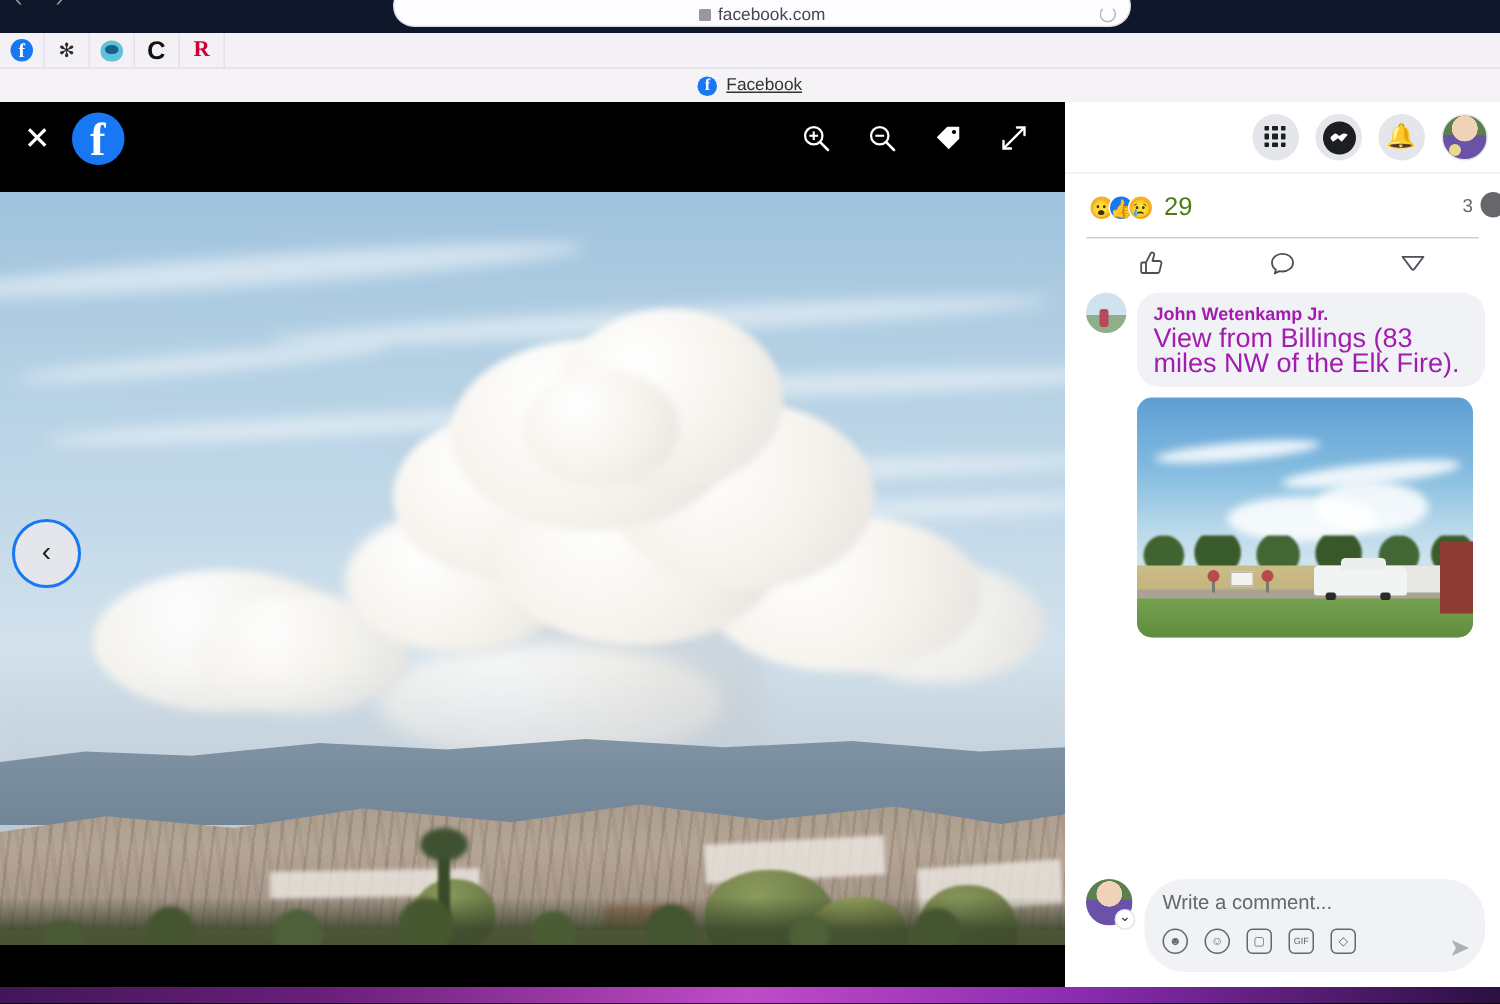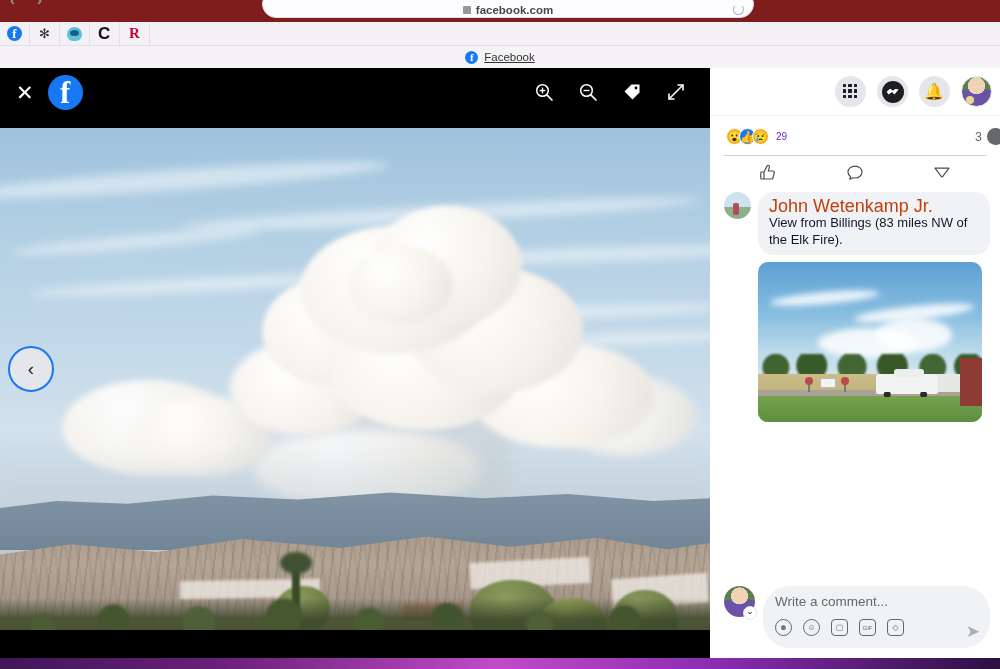--- a/index.html
+++ b/index.html
@@ -19,21 +19,21 @@
 
   
   .browser {
     position: absolute; left: 0; top: 0; width: 1000px; height: 658px;
     background: #f6f3f7; overflow: hidden;
   }
 
   
   .chrome-toolbar {
     position: relative; height: 22px; width: 100%;
-    background: #7f1d1d; overflow: hidden; font-weight: bold;
+    background: #0f172a; overflow: hidden;
   }
   .nav-arrows {
     position: absolute; left: 10px; top: -8px;
     display: flex; gap: 22px; align-items: center;
     color: #9a95a0; font-size: 15px;
   }
   .nav-arrows span { line-height: 1; }
   .urlbar {
     position: absolute; left: 262px; top: -10px;
     width: 492px; height: 28px;
@@ -361,21 +361,21 @@
   .react-emojis { display: flex; align-items: center; }
   .react-emojis span {
     width: 17px; height: 17px; border-radius: 50%;
     font-size: 12px; line-height: 17px; text-align: center;
     margin-right: -4px; border: 1.5px solid #fff;
   }
   .re-wow { background: #f7b125; }
   .re-like { background: #1877f2; color: #fff; font-size: 9px; }
   .re-sad { background: #f7b125; }
   .react-count {
-    font-size: 10px; color: #6d28d9; margin-left: 11px;
+    font-size: 17px; color: #4d7c0f; margin-left: 11px;
   }
   .comment-count {
     position: absolute; right: -4px; top: 12px;
     font-size: 12.5px; color: #65676b;
     display: flex; align-items: center; gap: 5px;
   }
   .cc-bubble {
     width: 17px; height: 17px; border-radius: 50%; background: #65676b;
   }
   .action-bar {
@@ -403,23 +403,23 @@
   .av-john::after {
     content: ""; position: absolute; left: 9px; top: 11px;
     width: 6px; height: 12px; background: #b8485a; border-radius: 2px;
   }
   .cmt-body { flex: 1; min-width: 0; }
   .cmt-bubble {
     background: #f0f2f5; border-radius: 15px;
     padding: 6px 11px 7px 11px; display: inline-block; max-width: 100%;
   }
   .cmt-name {
-    font-size: 18px; font-weight: normal; color: #c2410c; line-height: 16px;
-  }
-  .cmt-text { font-size: 13px; color: #0f172a; line-height: 17px; }
+    font-size: 12px; font-weight: bold; color: #a21caf; line-height: 16px;
+  }
+  .cmt-text { font-size: 18px; color: #a21caf; line-height: 17px; }
   .cmt-photo {
     margin-top: 7px; width: 224px; height: 160px;
     border-radius: 10px; overflow: hidden; position: relative;
     background: linear-gradient(#5d9fd4 0%, #86bde0 32%, #b9d9ea 55%, #cfe3ee 68%, #cfe3ee 70%, #7fa05e 71%, #6f9a52 100%);
   }
   .cp-cloud {
     position: absolute; background: rgba(255,255,255,.85);
     border-radius: 50%; filter: blur(3px);
   }
   .cpc1 { left: 60px; top: 66px; width: 100px; height: 30px; }

